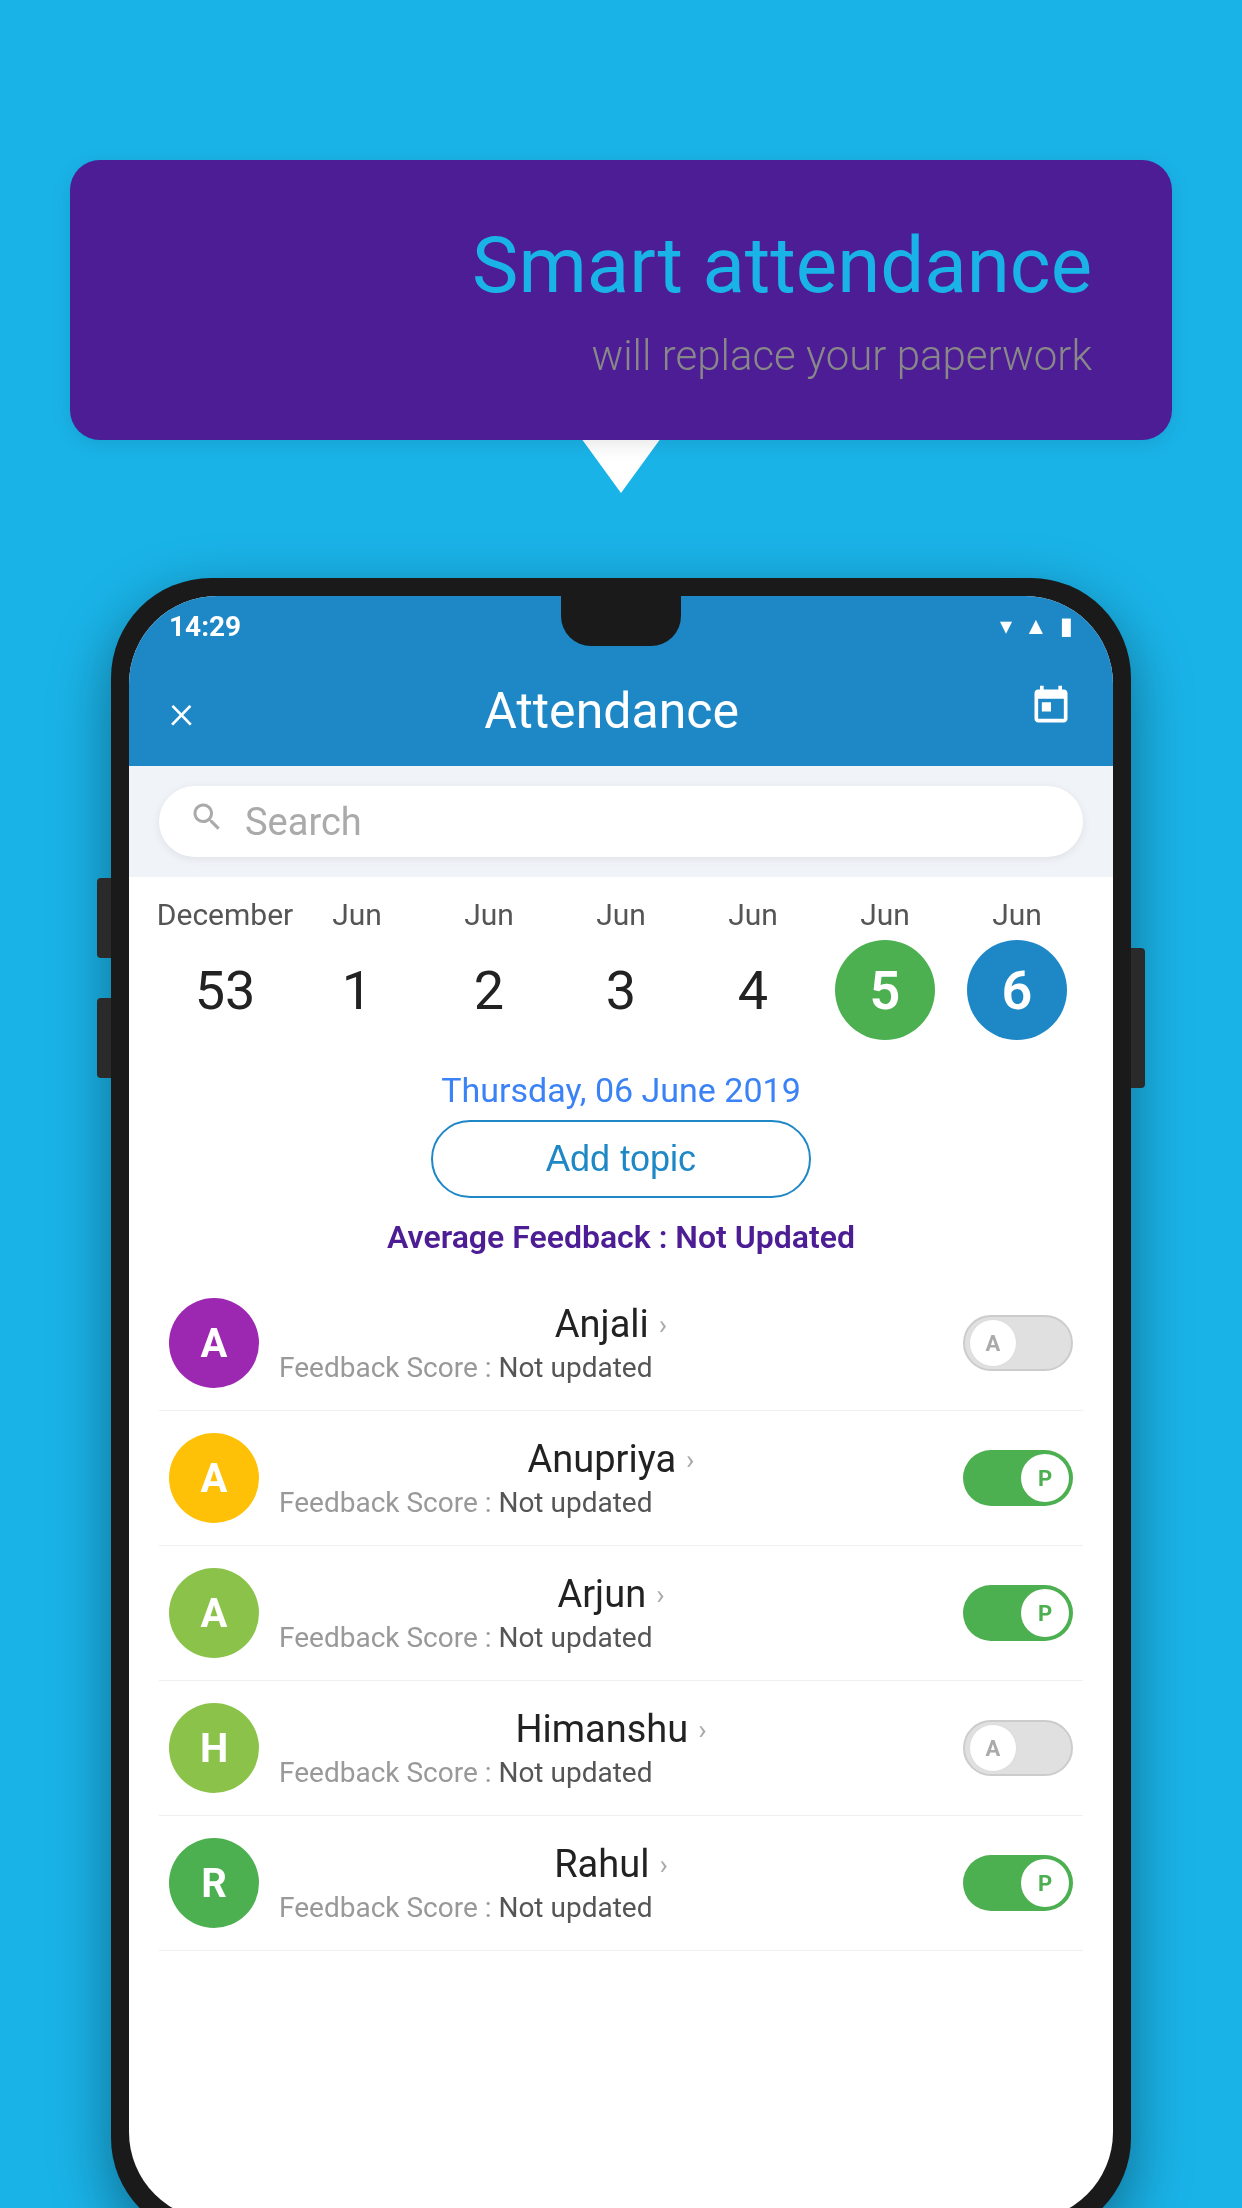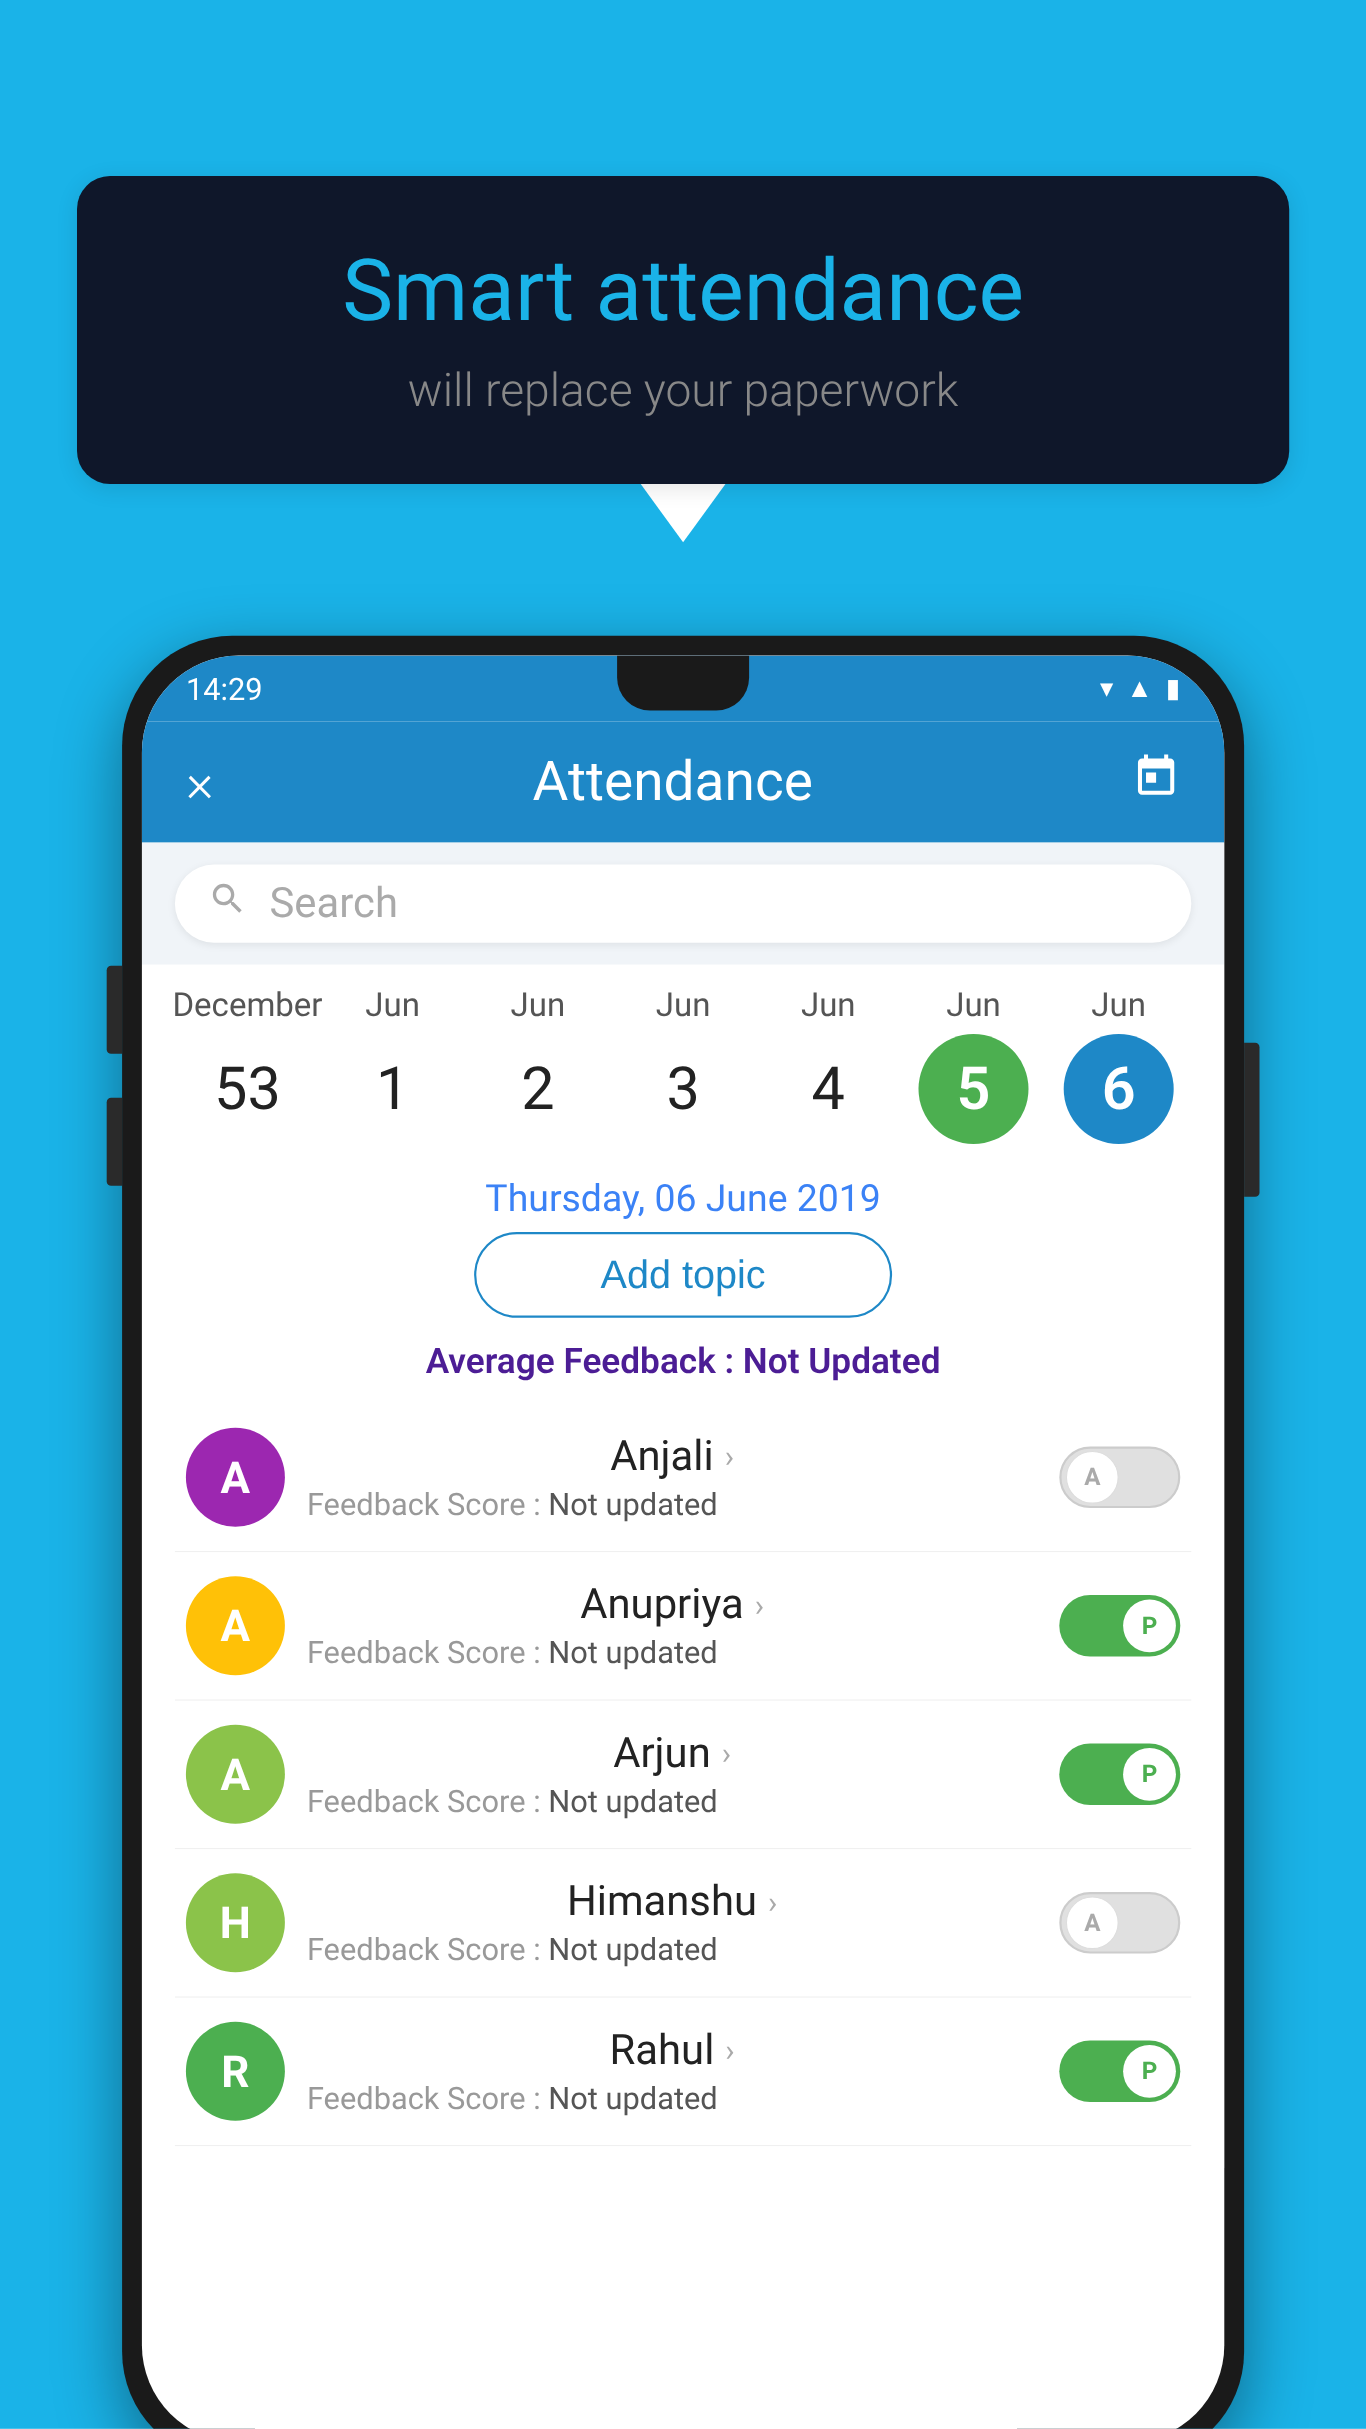--- a/index.html
+++ b/index.html
@@ -18,24 +18,24 @@
       position: absolute;
       top: 160px;
       left: 70px;
       right: 70px;
       display: flex;
       flex-direction: column;
       align-items: center;
     }
 
     .speech-bubble {
-      background: #0f172a;
+      background: #4c1d95;
       border-radius: 30px;
       padding: 60px 80px;
-      text-align: center;
+      text-align: right;
       width: 100%;
       box-shadow: 0 4px 20px rgba(0,0,0,0.1);
       position: relative;
     }
 
     .speech-bubble-title {
       color: #1ab3e8;
       font-size: 78px;
       font-weight: 400;
       margin-bottom: 20px;
@@ -86,21 +86,21 @@
       display: flex;
       align-items: center;
       justify-content: space-between;
       padding: 0 40px;
       position: relative;
     }
 
     .status-bar-time {
       color: white;
       font-size: 28px;
-      font-weight: 400;
+      font-weight: 700;
     }
 
     .status-bar-icons {
       display: flex;
       align-items: center;
       gap: 12px;
     }
 
     .status-icon {
       color: white;

